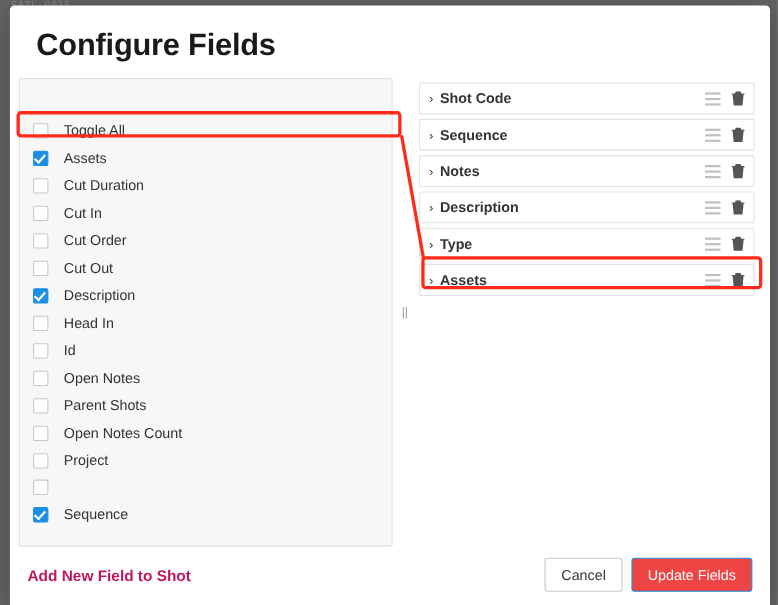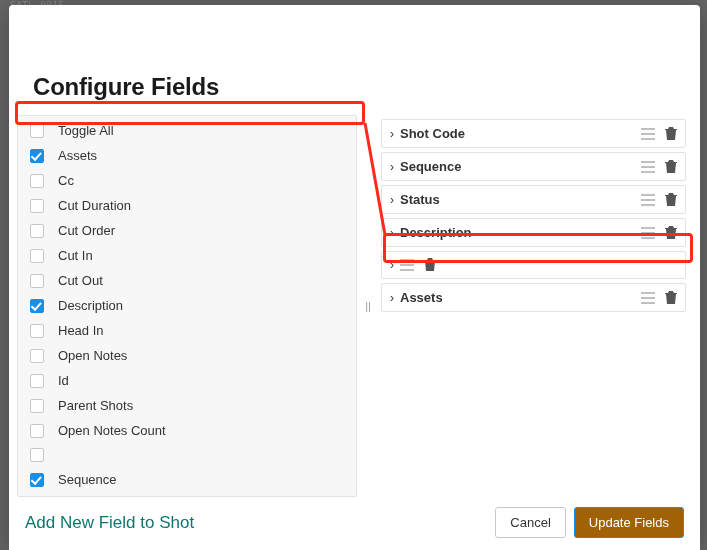--- a/index.html
+++ b/index.html
@@ -6,30 +6,30 @@
   html, body { width: 707px; height: 550px; font-family: -apple-system, "Segoe UI", Arial, sans-serif; background: #666; }
   .modal {
     position: absolute; top: 5px; left: 9px; right: 7px; bottom: 0;
     background: #fff; border-radius: 4px 4px 0 0; display: flex; flex-direction: column;
     box-shadow: 0 4px 30px rgba(0,0,0,.3);
   }
   .modal-header {
     padding: 20px 24px 14px 24px;
   }
   .modal-header h1 {
-    font-size: 24px; font-weight: 700; color: #1a1a1a; letter-spacing: -.2px; margin-top: 48px;
+    font-size: 28px; font-weight: 700; color: #1a1a1a; letter-spacing: -.2px;
   }
   .modal-body {
     flex: 1; display: flex; padding: 0 8px 0 8px; min-height: 0;
   }
   .left-pane {
     width: 340px; background: #f7f7f7; border: 1px solid #e2e2e2; border-radius: 2px;
     overflow-y: auto; position: relative;
   }
-  .left-list { padding: 2px 0 4px 0; }
+  .left-list { padding: 2px 0 4px 0; margin-top: 32px; }
   .field-row {
     display: flex; align-items: center; padding: 5px 10px 5px 12px; font-size: 13px; color: #333;
   }
   .cb {
     width: 14px; height: 14px; border: 1px solid #c8c8c8; background: #fff; border-radius: 2px;
     margin-right: 14px; display: flex; align-items: center; justify-content: center; flex: 0 0 14px;
   }
   .cb.checked { background: #1b8ee6; border-color: #1b8ee6; }
   .cb.checked::after {
     content: ""; width: 8px; height: 4px; border: 2px solid #fff; border-top: 0; border-right: 0;
@@ -57,27 +57,27 @@
     width: 14px; height: 12px; margin-right: 10px; display: flex; flex-direction: column; justify-content: space-between;
   }
   .drag-icon span { height: 2px; background: #c0c0c0; }
   .trash-icon svg { display: block; }
 
   .hi-red { position: absolute; border: 3px solid #ff2a1a; border-radius: 4px; pointer-events: none; }
 
   .modal-footer {
     display: flex; align-items: center; padding: 10px 16px 12px 16px;
   }
-  .add-link { color: #0f766e; font-size: 17px; text-decoration: none; }
+  .add-link { color: #be185d; font-size: 14px; text-decoration: none; font-weight: bold; }
   .spacer { flex: 1; }
   .btn {
     font-size: 13px; padding: 7px 14px; border-radius: 3px; border: 1px solid #c8c8c8;
     background: #fff; color: #333; margin-left: 8px; cursor: pointer;
   }
-  .btn.primary { background: #a16207; border-color: #1b8ee6; color: #fff; }
+  .btn.primary { background: #ef4444; border-color: #1b8ee6; color: #fff; }
 
   .bg-hint {
     position: absolute; top: 0; left: 10px; font-family: monospace; font-size: 10px; color: #888;
   }
 </style>
 </head>
 <body>
 <div class="bg-hint">SATL 0015</div>
 
 <div class="modal">
@@ -93,61 +93,61 @@
           <div class="field-row">
             <span class="cb"></span>
             <span>Toggle All</span>
           </div>
           <div class="field-row">
             <span class="cb checked"></span>
             <span>Assets</span>
           </div>
           <div class="field-row">
             <span class="cb"></span>
-            <span>Cc</span>
-          </div>
-          <div class="field-row">
-            <span class="cb"></span>
             <span>Cut Duration</span>
           </div>
           <div class="field-row">
             <span class="cb"></span>
+            <span>Cut In</span>
+          </div>
+          <div class="field-row">
+            <span class="cb"></span>
             <span>Cut Order</span>
-          </div>
-          <div class="field-row">
-            <span class="cb"></span>
-            <span>Cut In</span>
           </div>
           <div class="field-row">
             <span class="cb"></span>
             <span>Cut Out</span>
           </div>
           <div class="field-row">
             <span class="cb checked"></span>
             <span>Description</span>
           </div>
           <div class="field-row">
             <span class="cb"></span>
             <span>Head In</span>
           </div>
           <div class="field-row">
             <span class="cb"></span>
+            <span>Id</span>
+          </div>
+          <div class="field-row">
+            <span class="cb"></span>
             <span>Open Notes</span>
           </div>
           <div class="field-row">
             <span class="cb"></span>
-            <span>Id</span>
-          </div>
-          <div class="field-row">
-            <span class="cb"></span>
             <span>Parent Shots</span>
           </div>
           <div class="field-row">
             <span class="cb"></span>
             <span>Open Notes Count</span>
+          </div>
+          <div class="field-row">
+            <span class="cb"></span>
+            <span>Project</span>
           </div>
           <div class="field-row">
             <span class="cb"></span>
           </div>
           <div class="field-row">
             <span class="cb checked"></span>
             <span>Sequence</span>
           </div>
         </div>
     </div>
@@ -181,21 +181,21 @@
               <span></span>
             </span>
             <span class="trash-icon">
               <svg width="12" height="14" viewBox="0 0 12 14">
                 <path fill="#555" d="M1 3h10l-1 10H2L1 3zm3-3h4l1 2H3l1-2zM0 2h12v1H0z"></path>
               </svg>
             </span>
           </div>
           <div class="sel-row">
             <span class="chev">›</span>
-            <span class="label">Status</span>
+            <span class="label">Notes</span>
             <span class="drag-icon">
               <span></span>
               <span></span>
               <span></span>
             </span>
             <span class="trash-icon">
               <svg width="12" height="14" viewBox="0 0 12 14">
                 <path fill="#555" d="M1 3h10l-1 10H2L1 3zm3-3h4l1 2H3l1-2zM0 2h12v1H0z"></path>
               </svg>
             </span>
@@ -209,20 +209,21 @@
               <span></span>
             </span>
             <span class="trash-icon">
               <svg width="12" height="14" viewBox="0 0 12 14">
                 <path fill="#555" d="M1 3h10l-1 10H2L1 3zm3-3h4l1 2H3l1-2zM0 2h12v1H0z"></path>
               </svg>
             </span>
           </div>
           <div class="sel-row">
             <span class="chev">›</span>
+            <span class="label">Type</span>
             <span class="drag-icon">
               <span></span>
               <span></span>
               <span></span>
             </span>
             <span class="trash-icon">
               <svg width="12" height="14" viewBox="0 0 12 14">
                 <path fill="#555" d="M1 3h10l-1 10H2L1 3zm3-3h4l1 2H3l1-2zM0 2h12v1H0z"></path>
               </svg>
             </span>

